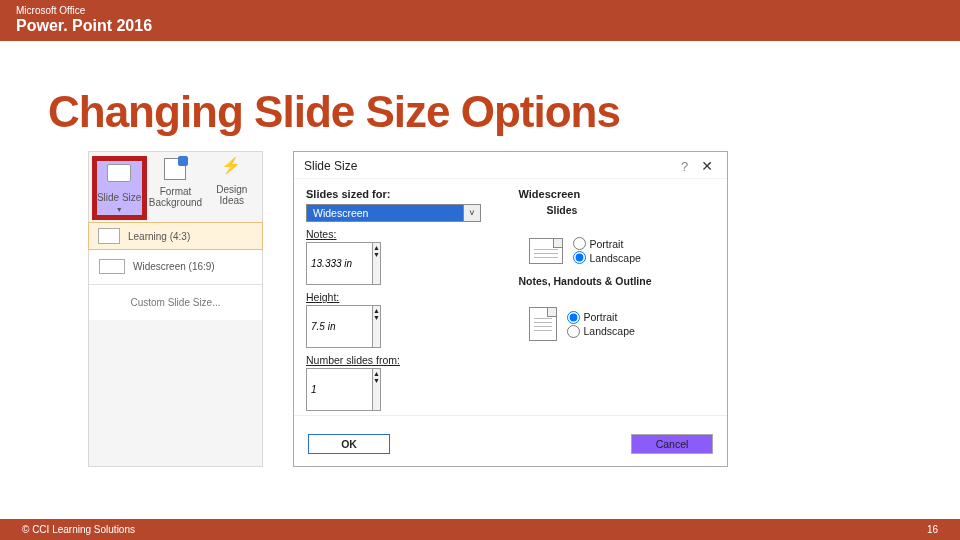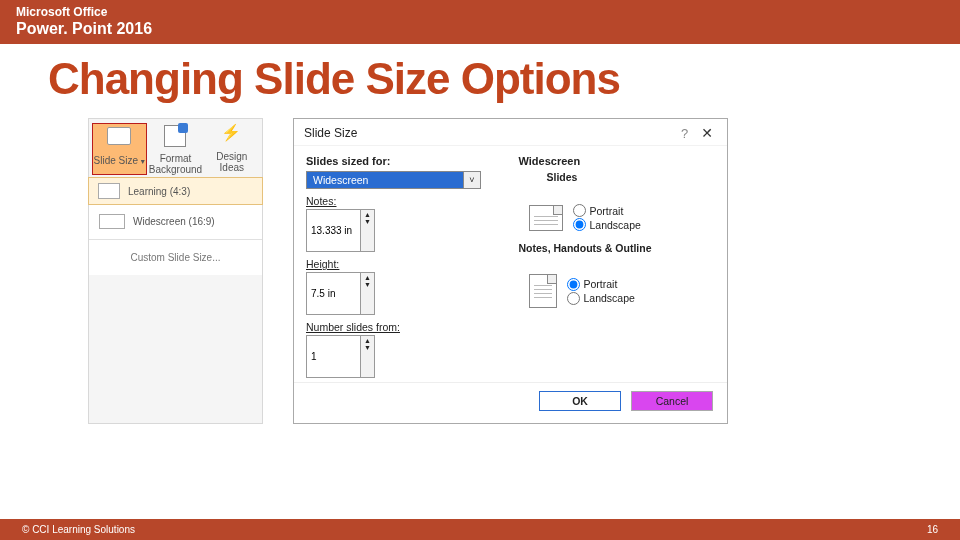--- a/index.html
+++ b/index.html
@@ -1,35 +1,35 @@
 <!DOCTYPE html>
 <html><head>
 <meta charset="utf-8">
 <style>
   * { box-sizing: border-box; margin: 0; padding: 0; }
   body { width: 960px; height: 540px; font-family: "Segoe UI", Tahoma, sans-serif; background: #fff; position: relative; }
 
   .header { background: #b7472a; color: #fff; padding: 5px 16px 6px; }
-  .header .suite { font-size: 12px; font-weight: 700; }
+  .header .suite { font-size: 10px; font-weight: 400; }
   .header .product { font-size: 16px; font-weight: 700; margin-top: 1px; }
 
-  .title { font-size: 44px; font-weight: 700; color: #c1441d; padding: 10px 0 6px 48px; letter-spacing: -1px; }
+  .title { font-size: 44px; font-weight: 700; color: #c1441d; padding: 10px 0 6px 48px; letter-spacing: -1px; margin-top: 36px; }
 
   .content { display: flex; gap: 30px; padding: 8px 40px 0 88px; }
 
   
   .ribbon { background: #f5f5f5; border: 1px solid #d8d8d8; width: 175px; font-size: 10px; color: #555; }
   .ribbon-top { display: flex; justify-content: space-around; padding: 4px 2px 2px; }
   .r-btn { text-align: center; width: 55px; line-height: 11px; }
   .r-btn .ic { width: 30px; height: 26px; margin: 0 auto 2px; position: relative; }
   .ic-slide { border: 1px solid #9a9a9a; border-radius: 2px; background: #fff; width: 24px; height: 18px; margin:3px auto; }
   .ic-format { width:22px;height:22px;margin:2px auto;background:#fff;border:1px solid #888;position:relative; }
   .ic-format::after{content:"";position:absolute;top:-3px;right:-3px;width:10px;height:10px;background:#3a7bd5;border-radius:2px;}
   .ic-design { width:18px;height:20px;margin:2px auto;color:#b8a03c;font-size:16px;line-height:20px;}
-  .r-btn.sel { background:#fdba74; border:1px solid #b91c1c; }
+  .r-btn.sel { background:#c4b5fd; border:5px solid #b91c1c; }
   .caret{font-size:8px;}
 
   .ribbon-menu { background:#fff; border-top:1px solid #ccc; }
   .menu-item { display:flex; align-items:center; gap:8px; padding:10px 10px; }
   .menu-item.hov { background:#fff3db; border:1px solid #e6c17b; margin:-1px; padding:5px 9px; }
   .thumb { width:22px; height:16px; border:1px solid #aaa; background:#fff; }
   .thumb.ws { width:26px; height:15px; }
   .menu-custom { text-align:center; color:#777; padding:12px 0; border-top:1px solid #e0e0e0;}
 
   
@@ -43,34 +43,34 @@
   .grp-head { font-weight:700; margin:3px 0 4px; font-size:11px;}
   .sub-head { font-weight:700; margin:4px 0 3px 28px; font-size:10.5px;}
   .lbl { text-decoration:underline; text-decoration-color:#888; font-size:10.5px; margin-top:6px;}
   .u{text-decoration:underline;}
 
   .combo { display:flex; margin-top:2px; width:175px; }
   .combo .sel { flex:1; background:#2a6cd1; color:#fff; padding:2px 6px; font-size:10.5px; border:1px solid #888; border-right:none;}
   .combo .dd { width:18px; border:1px solid #888; background:#efefef; text-align:center; font-size:9px; line-height:16px;}
 
   .spin { display:flex; width:75px; margin-top:2px; }
-  .spin input { width:55px; border:1px solid #999; font-size:10px; padding:15px 4px; }
+  .spin input { width:67px; border:1px solid #999; font-size:10px; padding:15px 4px;font-style:italic; }
   .spin .arrows { width:14px; border:1px solid #999; border-left:none; background:#f2f2f2; font-size:7px; line-height:7px; text-align:center; padding-top:1px;}
 
   .orient-row { display:flex; align-items:center; gap:10px; margin-left:10px; margin-top:20px;}
   .page-ic { width:28px; height:34px; border:1px solid #888; background:#fff; position:relative; font-size:0;}
   .page-ic::before{content:"";position:absolute;top:0;right:0;width:8px;height:8px;background:#f0f0f0;border-left:1px solid #888;border-bottom:1px solid #888;}
   .page-ic .ln{position:absolute;left:4px;right:4px;height:1px;background:#bbb;}
   .page-ic .l1{top:10px;} .page-ic .l2{top:14px;} .page-ic .l3{top:18px;} .page-ic .l4{top:22px;}
   .page-ic.ls{width:34px;height:26px;}
   .radios label{display:flex;align-items:center;gap:4px;font-size:10.5px;margin:1px 0;}
   .radios input{margin:0;}
 
-  .dlg-buttons { display:flex; justify-content:flex-end; gap:10px; padding:8px 14px 12px; border-top:1px solid #eee;}
-  .dlg-btn { min-width:82px; padding:3px 10px; font-size:10.5px; border:1px solid #aaa; background:#d946ef; text-align:center;}
+  .dlg-buttons { display:flex; justify-content:space-between; gap:10px; padding:18px 14px 12px; border-top:1px solid #eee;}
+  .dlg-btn { min-width:82px; padding:3px 10px; font-size:10.5px; border:1px solid #aaa; background:#8b5cf6; text-align:center;}
   .dlg-btn.primary{ border:1.5px solid #2a6cd1; font-weight:600; background:#fff;}
 
   .footer { position:absolute; bottom:0; left:0; right:0; background:#b7472a; display:flex; justify-content:space-between; padding:5px 22px; color:#fff; font-size:10px;}
 </style>
 </head>
 <body>
 
 <div class="header">
   <div class="suite">Microsoft Office</div>
   <div class="product">Power. Point 2016</div>

